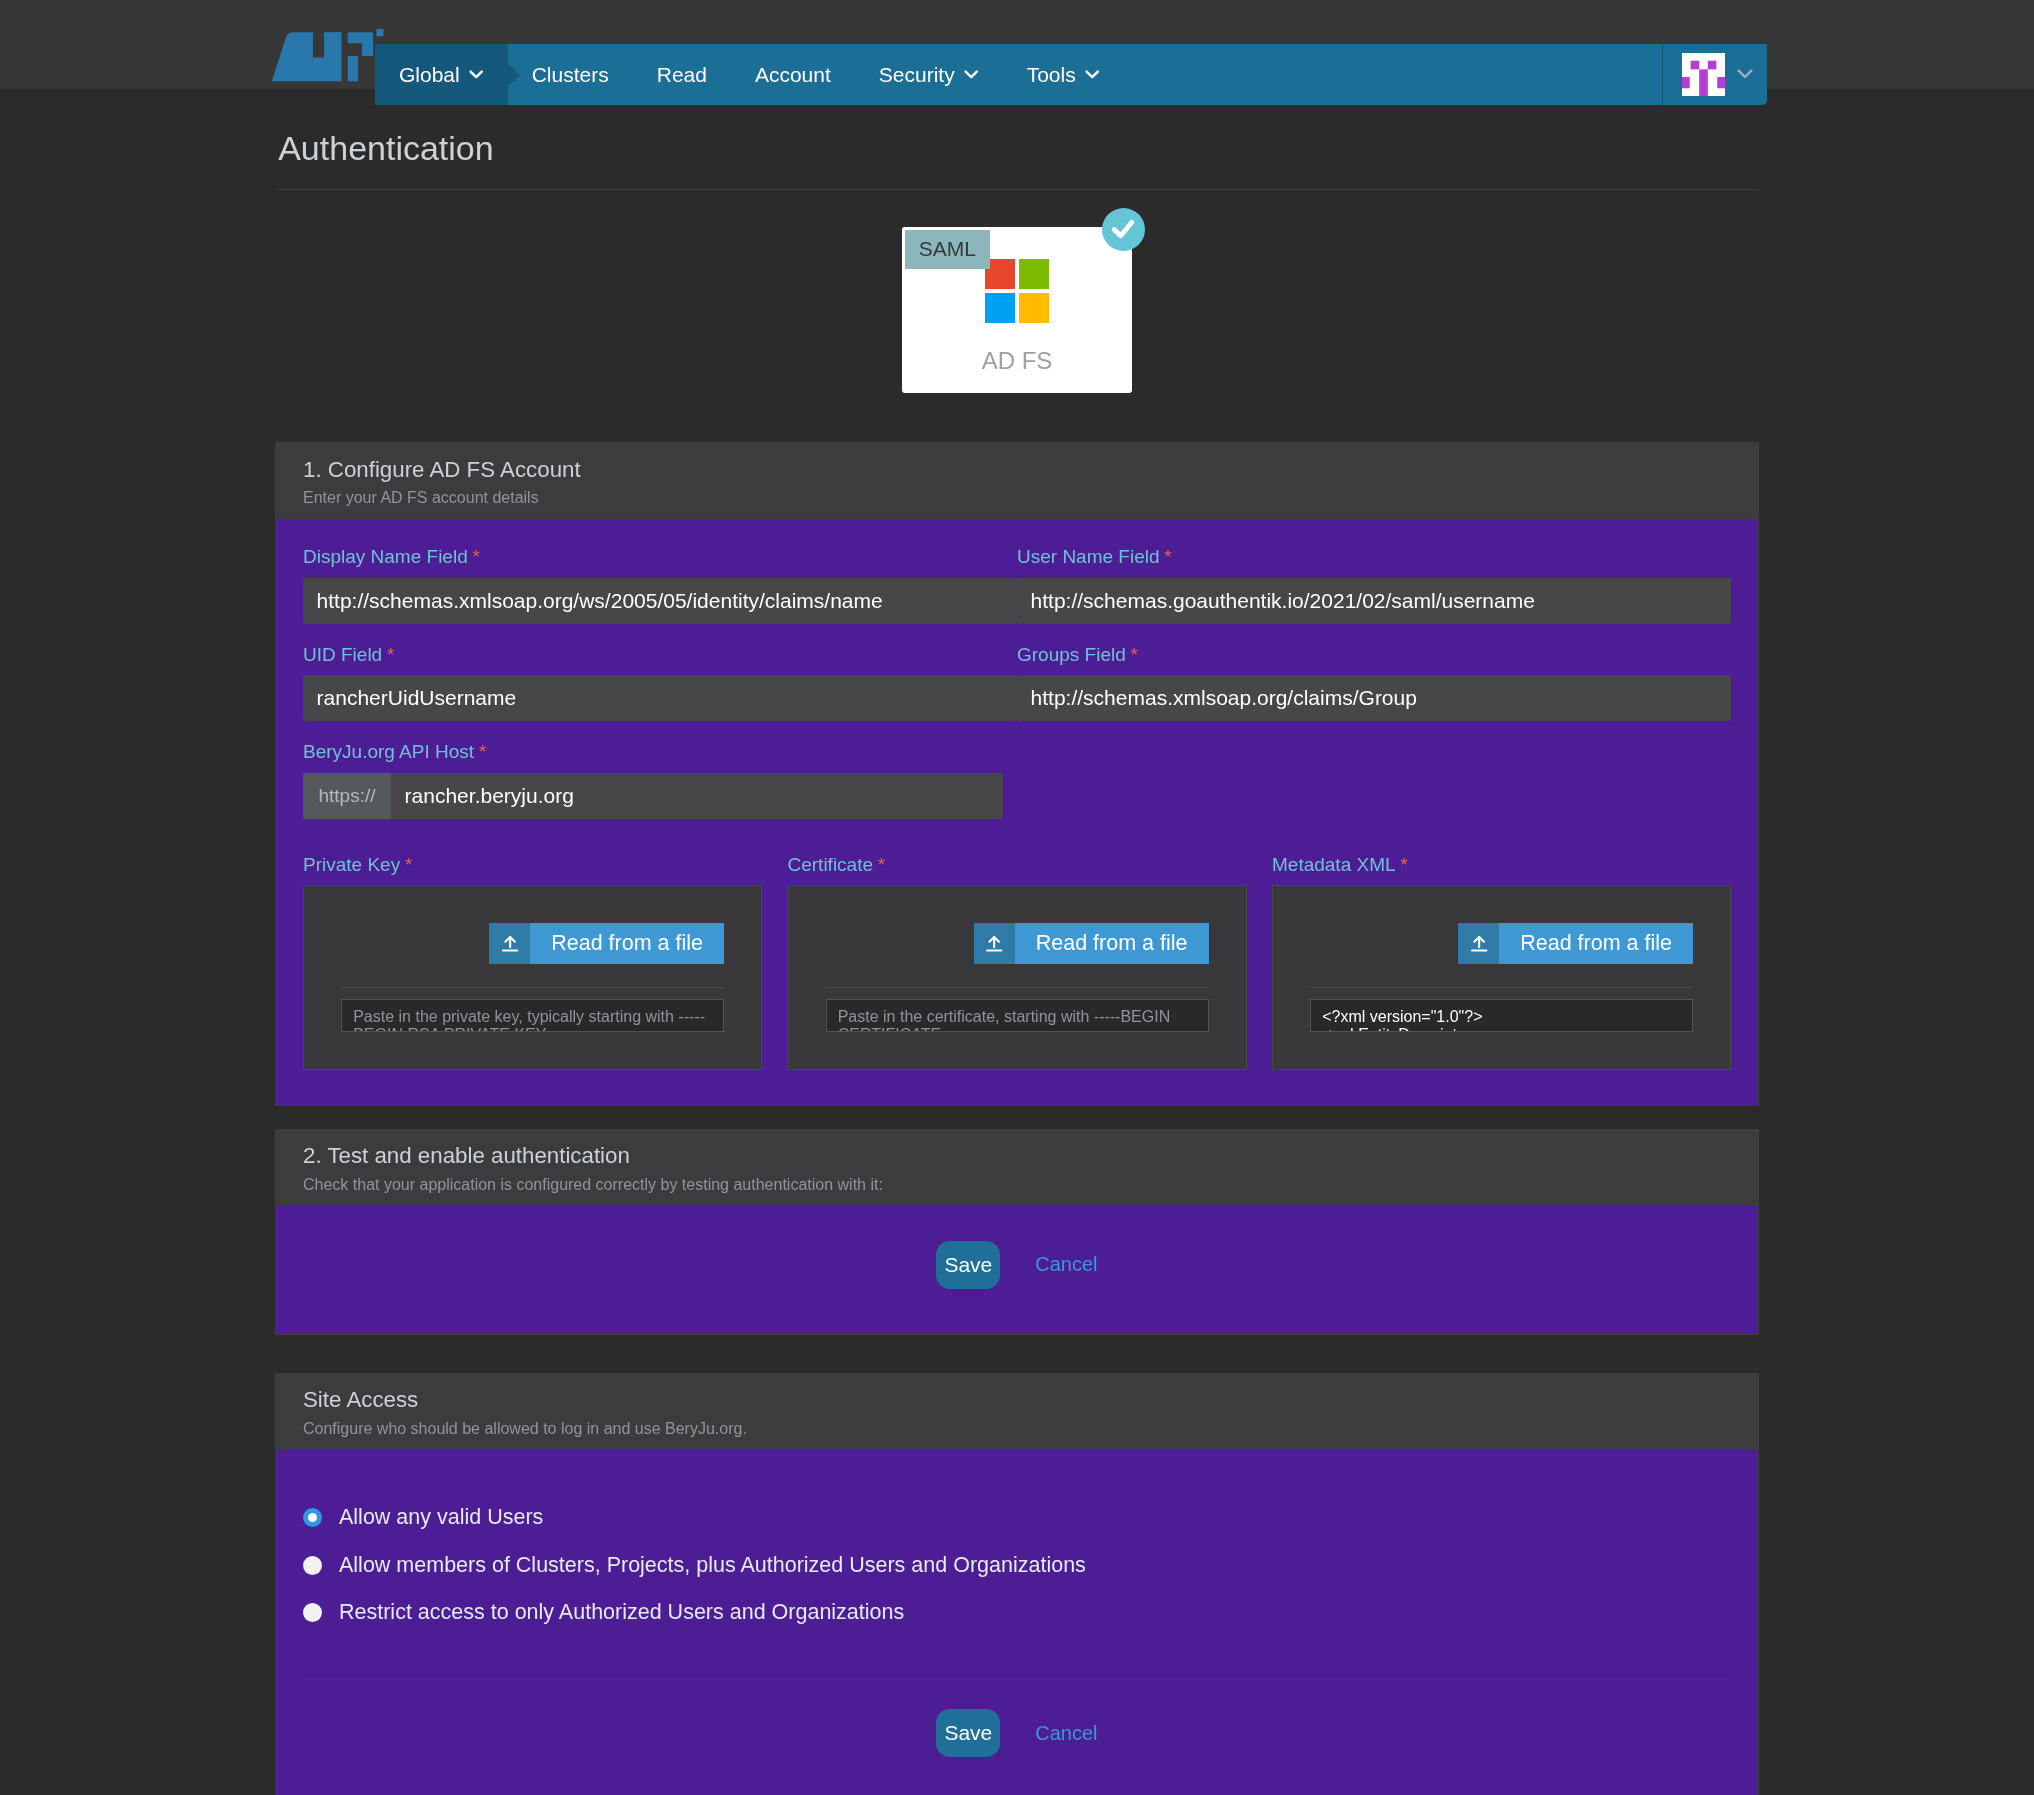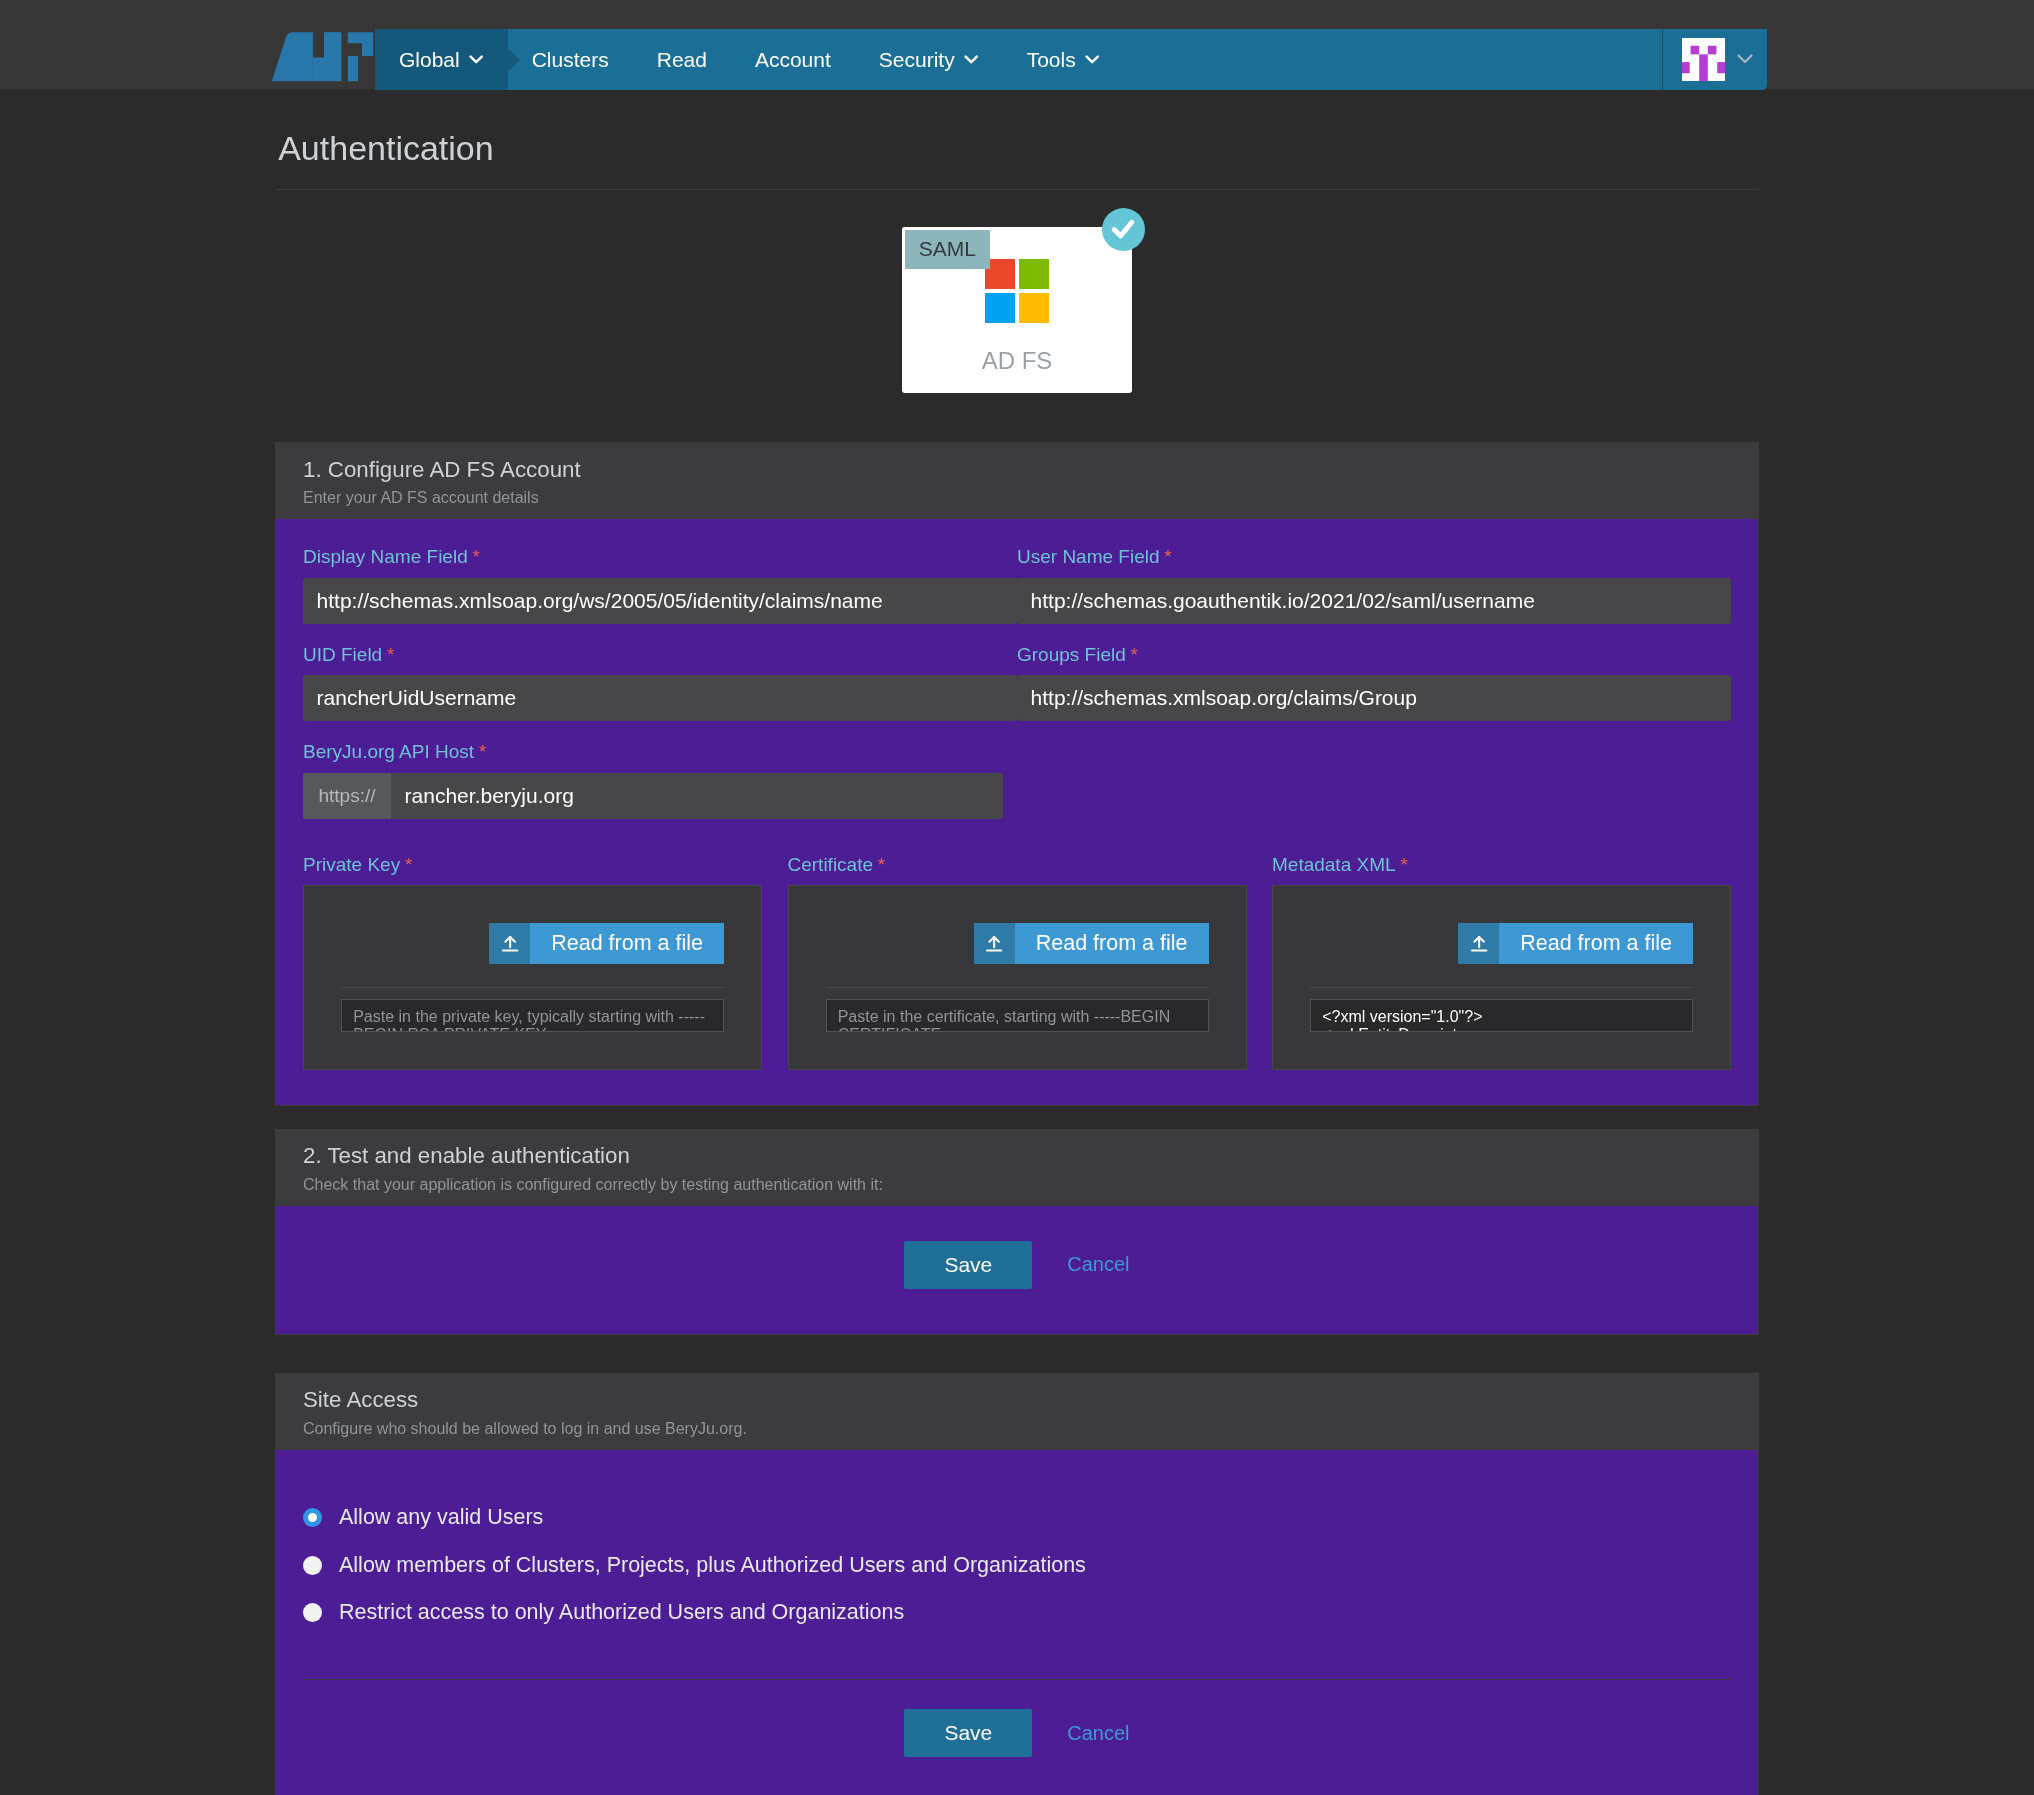--- a/index.html
+++ b/index.html
@@ -9,21 +9,21 @@
     background:#2b2b2b;
     font-family:"Liberation Sans", sans-serif;
     display:flex; flex-direction:column;
     overflow:hidden;
     color:#cfd4d8;
   }
   
   .header { height:89px; background:#373737; position:relative; flex:none; }
   .logo { position:absolute; left:268px; top:29px; }
   .navbar {
-    position:absolute; left:375px; right:267px; top:29px; height:61px;
+    position:absolute; left:375px; right:267px; top:44px; height:61px;
     background:#1b6e96; border-radius:0 0 4.8px 4.8px;
     display:flex; align-items:stretch;
   }
   .nav-item {
     display:flex; align-items:center; gap:9.6px; padding:0 24px;
     color:#fff; font-size:21px; cursor:pointer; position:relative;
   }
   .nav-item.active { background:#14587c; }
   .nav-item.active .tab-arrow {
     position:absolute; right:-12.8px; top:50%; transform:translateY(-50%);
@@ -92,22 +92,22 @@
   .upload-divider { border:none; border-top:1.6px solid #4b4b4e; margin:22.3px 0 11.2px; }
   .upload-area {
     width:100%; height:73px; background:#29292b; border:0.8px solid #525255; resize:none;
     color:#fff; font-size:16px; line-height:18.4px; padding:8px 11.2px; outline:none;
     font-family:"Liberation Sans", sans-serif; overflow:hidden;
   }
   .upload-area::placeholder { color:#8f9499; opacity:1; }
   
   .btn-row { display:flex; justify-content:center; align-items:center; gap:35px; padding:35px 0 45px; }
   .save-btn {
-    background:#1f6f99; color:#fff; border:none; border-radius:2px;
-    font-size:21px; padding:12px 40px; cursor:pointer; font-family:"Liberation Sans", sans-serif;
+    background:#1f6f99; color:#fff; border:none; border-radius:14px;
+    font-size:21px; padding:12px 8px; cursor:pointer; font-family:"Liberation Sans", sans-serif;
   }
   .cancel-link { color:#3d98d3; font-size:20px; cursor:pointer; text-decoration:none; }
   
   .radio-group { padding:6.4px 0 3.2px; }
   .radio-row { display:flex; align-items:center; gap:17px; margin:22.3px 0; cursor:pointer; }
   .radio { flex:none; width:19px; height:19px; border-radius:50%; background:#f2f2f2; }
   .radio.selected { background:#fff; border:5.6px solid #2f96e8; }
   .radio-label { font-size:21.5px; color:#e8eaec; }
   .inner-divider { border:none; border-top:1.6px solid #3d3d3f; margin:29px 0 0; }
   svg { display:block; }

